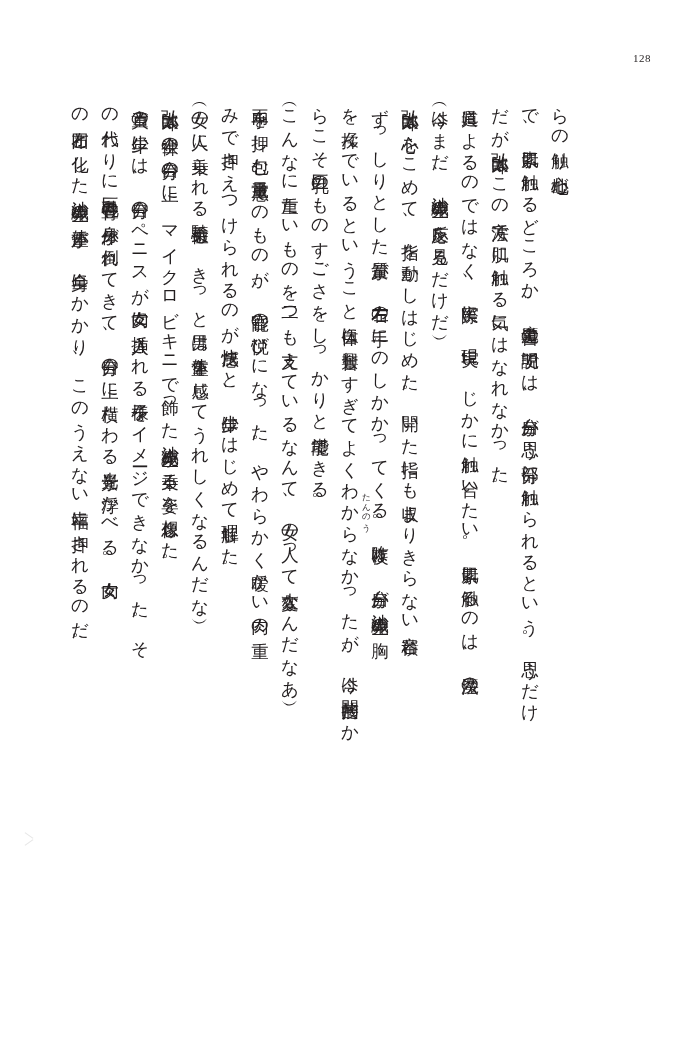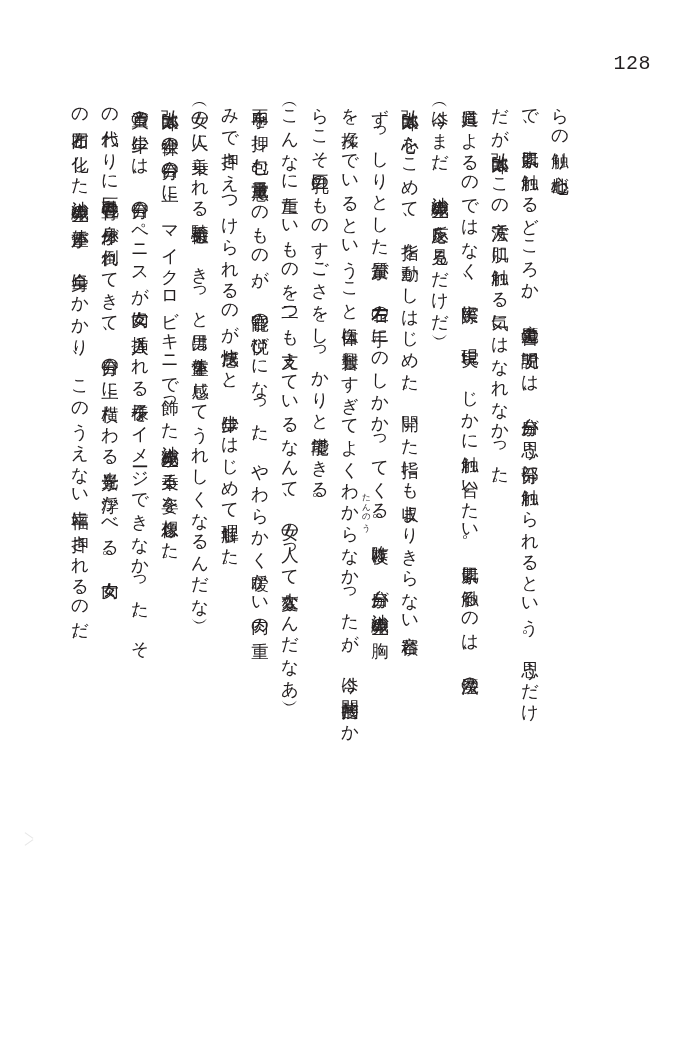--- a/index.html
+++ b/index.html
@@ -14,24 +14,24 @@
     background: #ffffff;
     overflow: hidden;
     font-family: "DejaVu Serif", "Liberation Serif", serif;
     color: #231f20;
   }
   
   .page-number {
     position: absolute;
     top: 52px;
     right: 44px;
-    font-size: 20px;
+    font-size: 11px;
     letter-spacing: 0.5px;
     color: #231f20;
-    font-family: Liberation Mono, monospace;
+    font-family: Liberation Serif, serif;
   }
   
   .text-block {
     position: absolute;
     top: 96px;
     right: 42px;
     left: 58px;
     height: 870px;
     display: flex;
     flex-direction: row;

